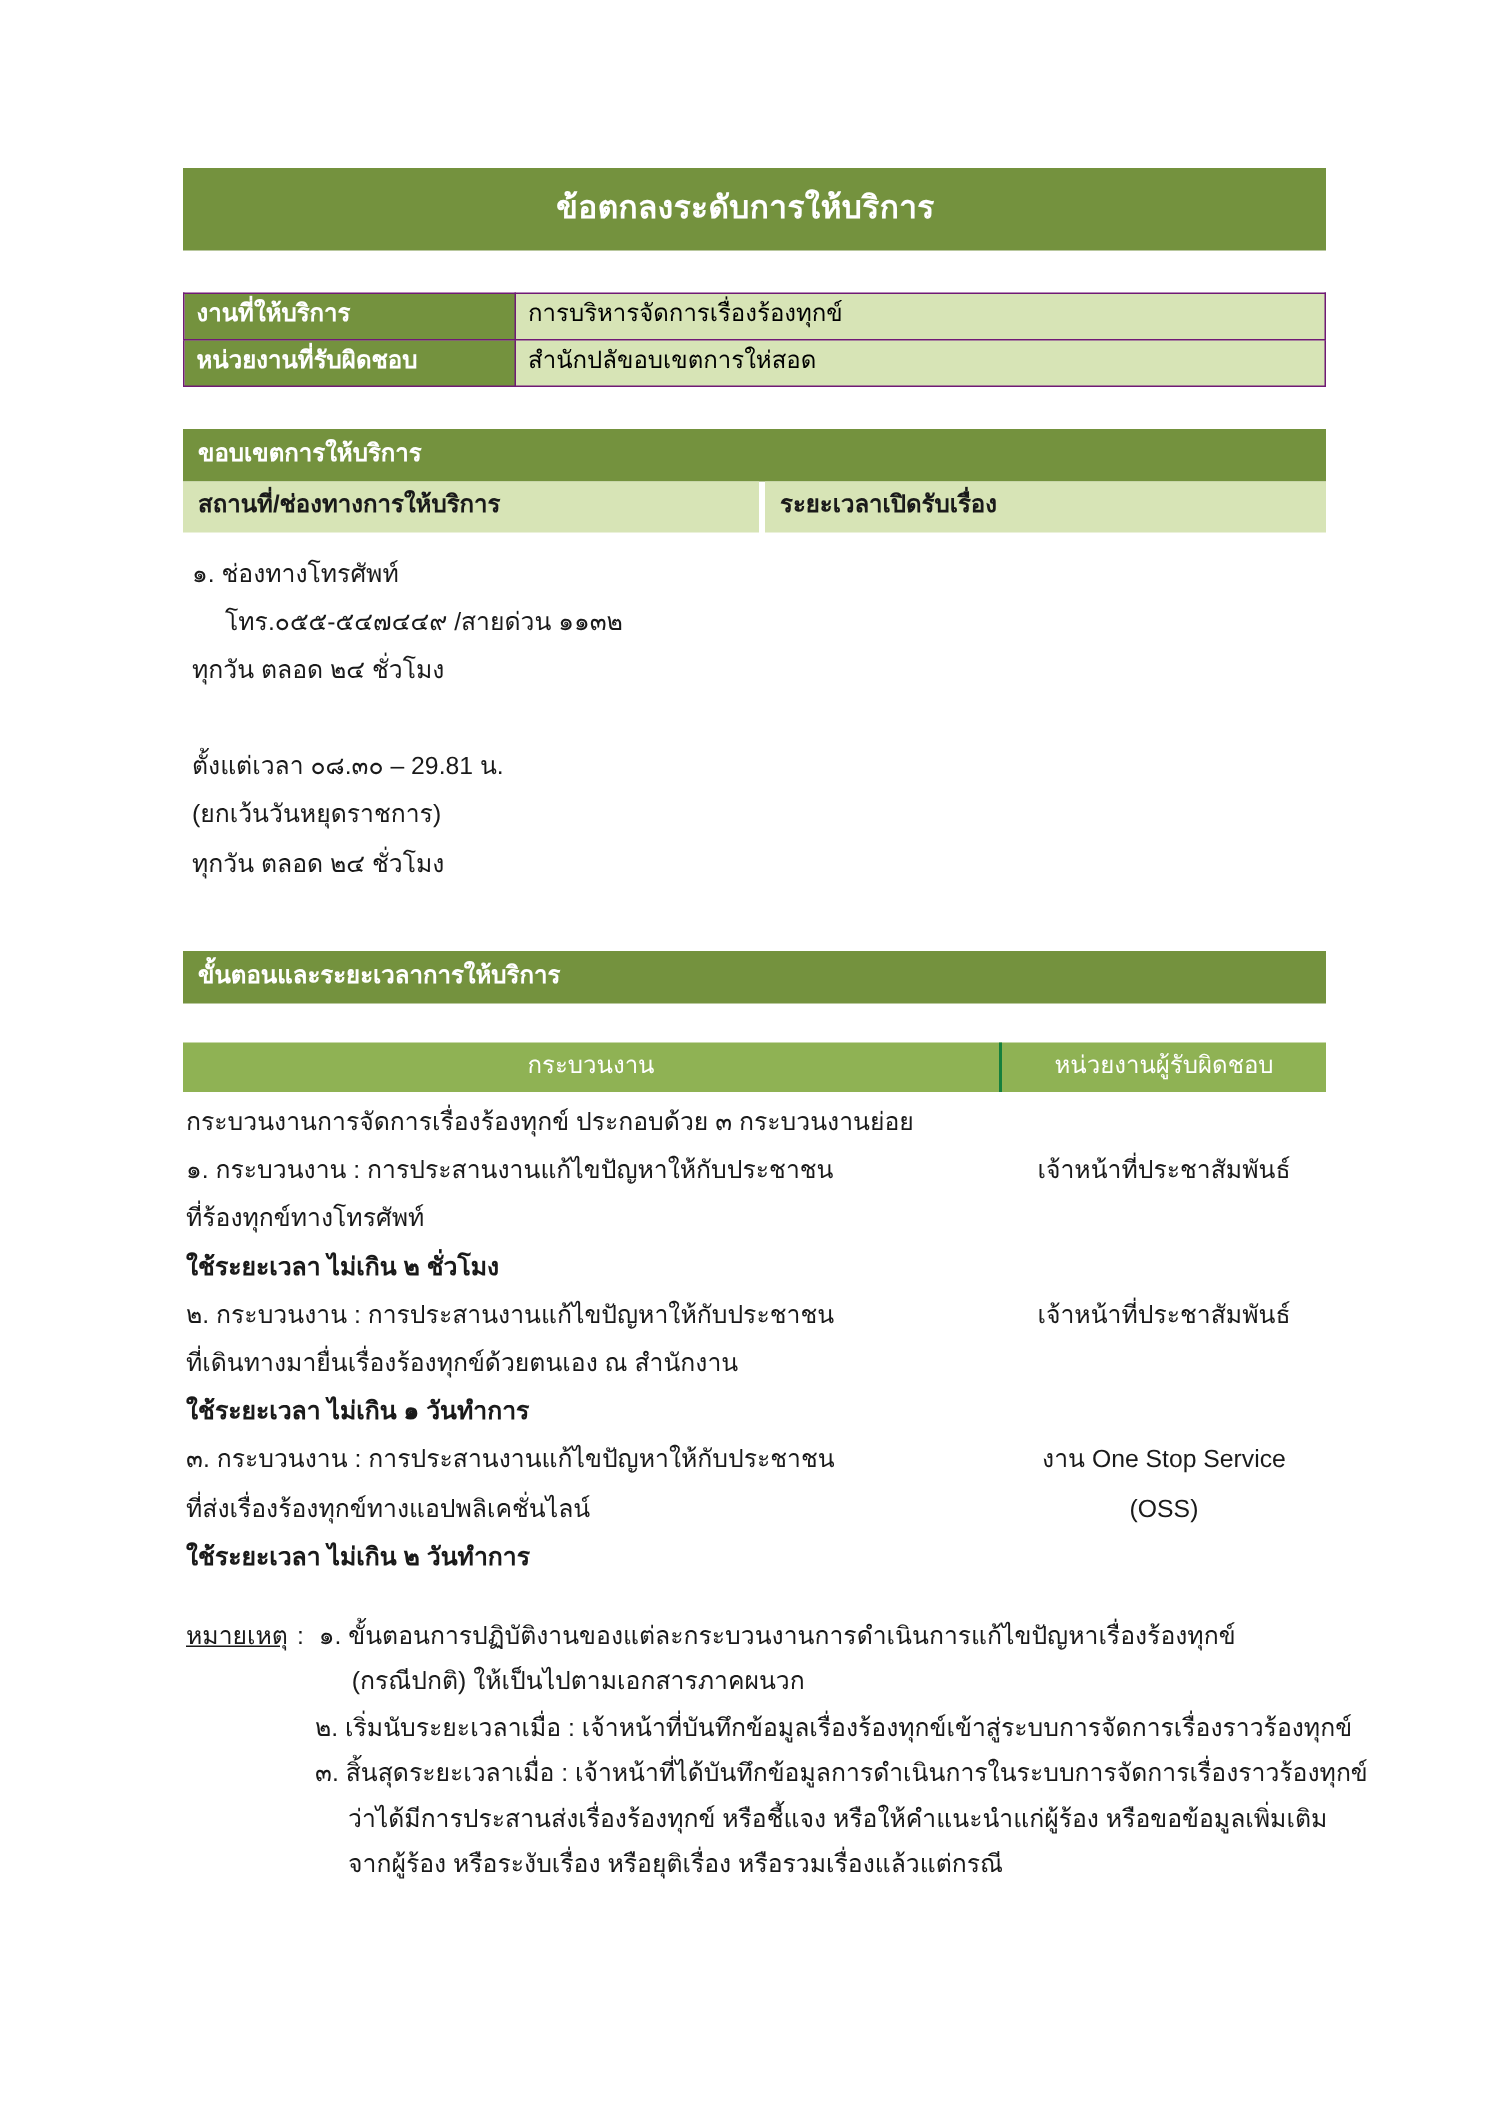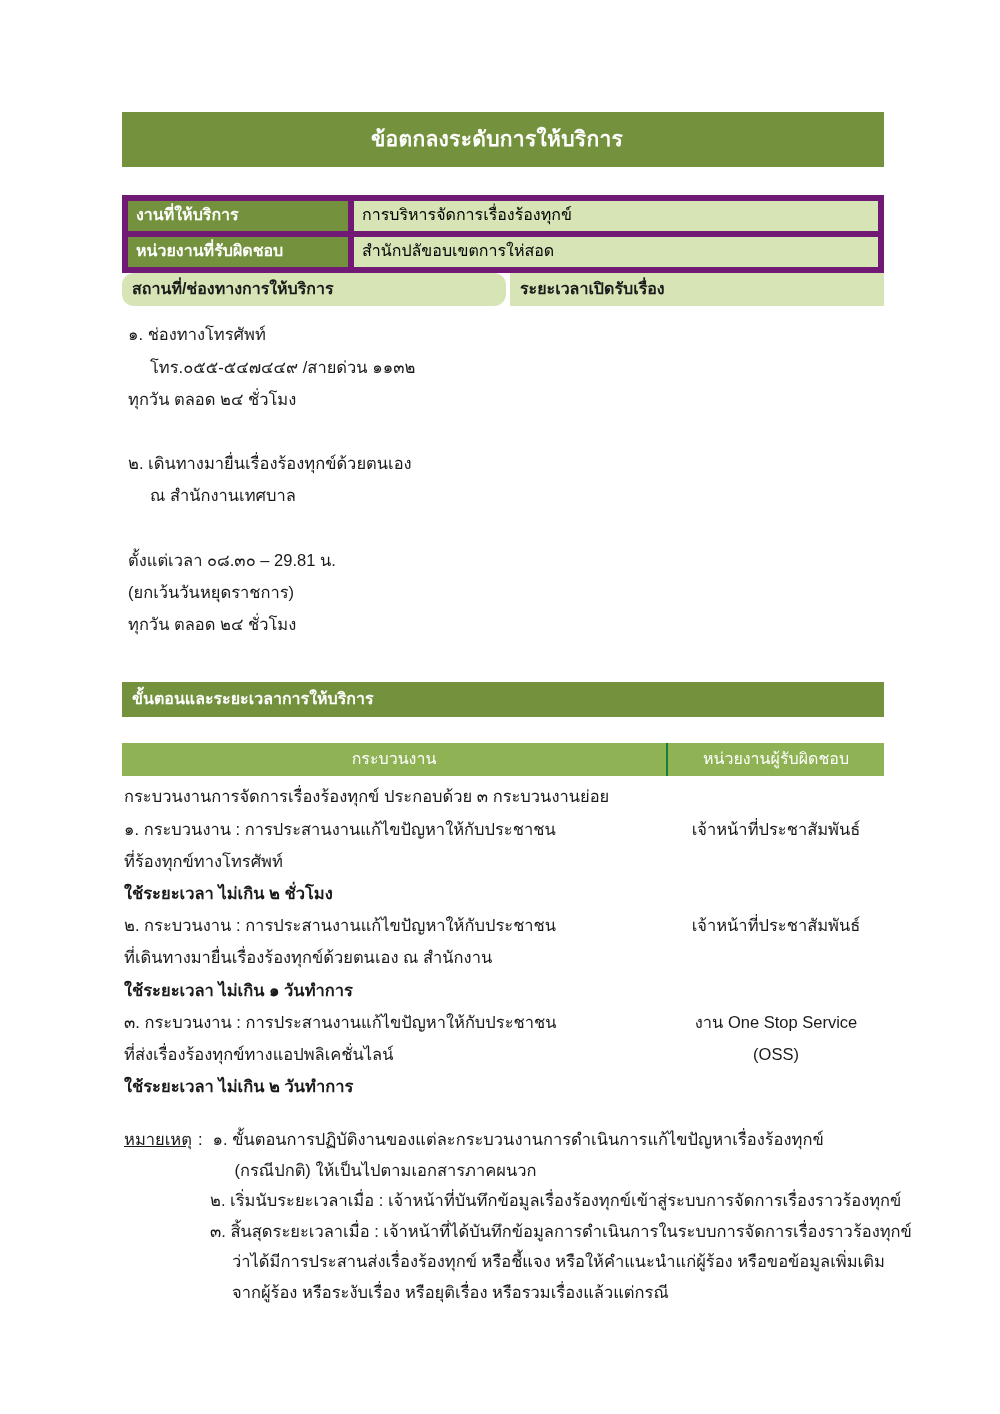--- a/index.html
+++ b/index.html
@@ -42,21 +42,21 @@
   }
 
   
   .info-table {
     margin-top: 28px;
     border-collapse: collapse;
     width: 762px;
     table-layout: fixed;
   }
   .info-table td {
-    border: 6px solid #701a75;
+    border: 1px solid #701a75;
     padding: 4px 8px 6px 8px;
     vertical-align: middle;
     line-height: 1.25;
   }
   .info-label {
     width: 204px;
     background: #74923e;
     color: #ffffff;
     font-weight: bold;
     font-size: 16px;
@@ -86,21 +86,21 @@
   }
   .subhead {
     background: #d7e4b6;
     color: #1a1a1a;
     font-weight: bold;
     font-size: 16px;
     padding: 6px 10px 8px 10px;
     box-sizing: border-box;
     line-height: 1.2;
   }
-  .subhead.left  { width: 384px; margin-right: 4px; border-radius: 12px; }
+  .subhead.left  { width: 384px; margin-right: 4px; }
   .subhead.right { width: 374px; }
 
   
   .channels {
     display: flex;
     width: 762px;
     margin-top: 12px;
     flex-direction: column;
   }
   .channels .col-left  { width: 384px; box-sizing: border-box; padding-left: 6px; }
@@ -206,43 +206,39 @@
           <td class="info-label">งานที่ให้บริการ</td>
           <td class="info-value">การบริหารจัดการเรื่องร้องทุกข์</td>
         </tr>
         <tr>
           <td class="info-label">หน่วยงานที่รับผิดชอบ</td>
           <td class="info-value">สำนักปลัขอบเขตการให่สอด</td>
         </tr>
       </tbody>
     </table>
 
+    <div class="section-bar scope">ขอบเขตการให้บริการ</div>
 
     <div class="subhead-row">
       <div class="subhead left">สถานที่/ช่องทางการให้บริการ</div>
       <div class="subhead right">ระยะเวลาเปิดรับเรื่อง</div>
     </div>
 
     <div class="channels">
       <div class="col-left">
         <div class="ch-line">๑. ช่องทางโทรศัพท์</div>
         <div class="ch-line indent">โทร.๐๕๕-๕๔๗๔๔๙ /สายด่วน ๑๑๓๒</div>
       </div>
       <div class="col-right">
         <div class="ch-line">ทุกวัน ตลอด ๒๔ ชั่วโมง</div>
         <div class="ch-line spacer">&nbsp;</div>
       </div>
     </div>
 
     <div class="channels" style="margin-top:0;">
-      <div class="col-left">
-        <div class="ch-line">๒. เดินทางมายื่นเรื่องร้องทุกข์ด้วยตนเอง</div>
-        <div class="ch-line indent">ณ สำนักงานเทศบาล</div>
-        <div class="ch-line spacer">&nbsp;</div>
-      </div>
       <div class="col-right">
         <div class="ch-line">ตั้งแต่เวลา ๐๘.๓๐ – 29.81 น.</div>
         <div class="ch-line">(ยกเว้นวันหยุดราชการ)</div>
       </div>
     </div>
 
     <div class="channels" style="margin-top:0;">
       <div class="col-right">
         <div class="ch-line">ทุกวัน ตลอด ๒๔ ชั่วโมง</div>
       </div>

